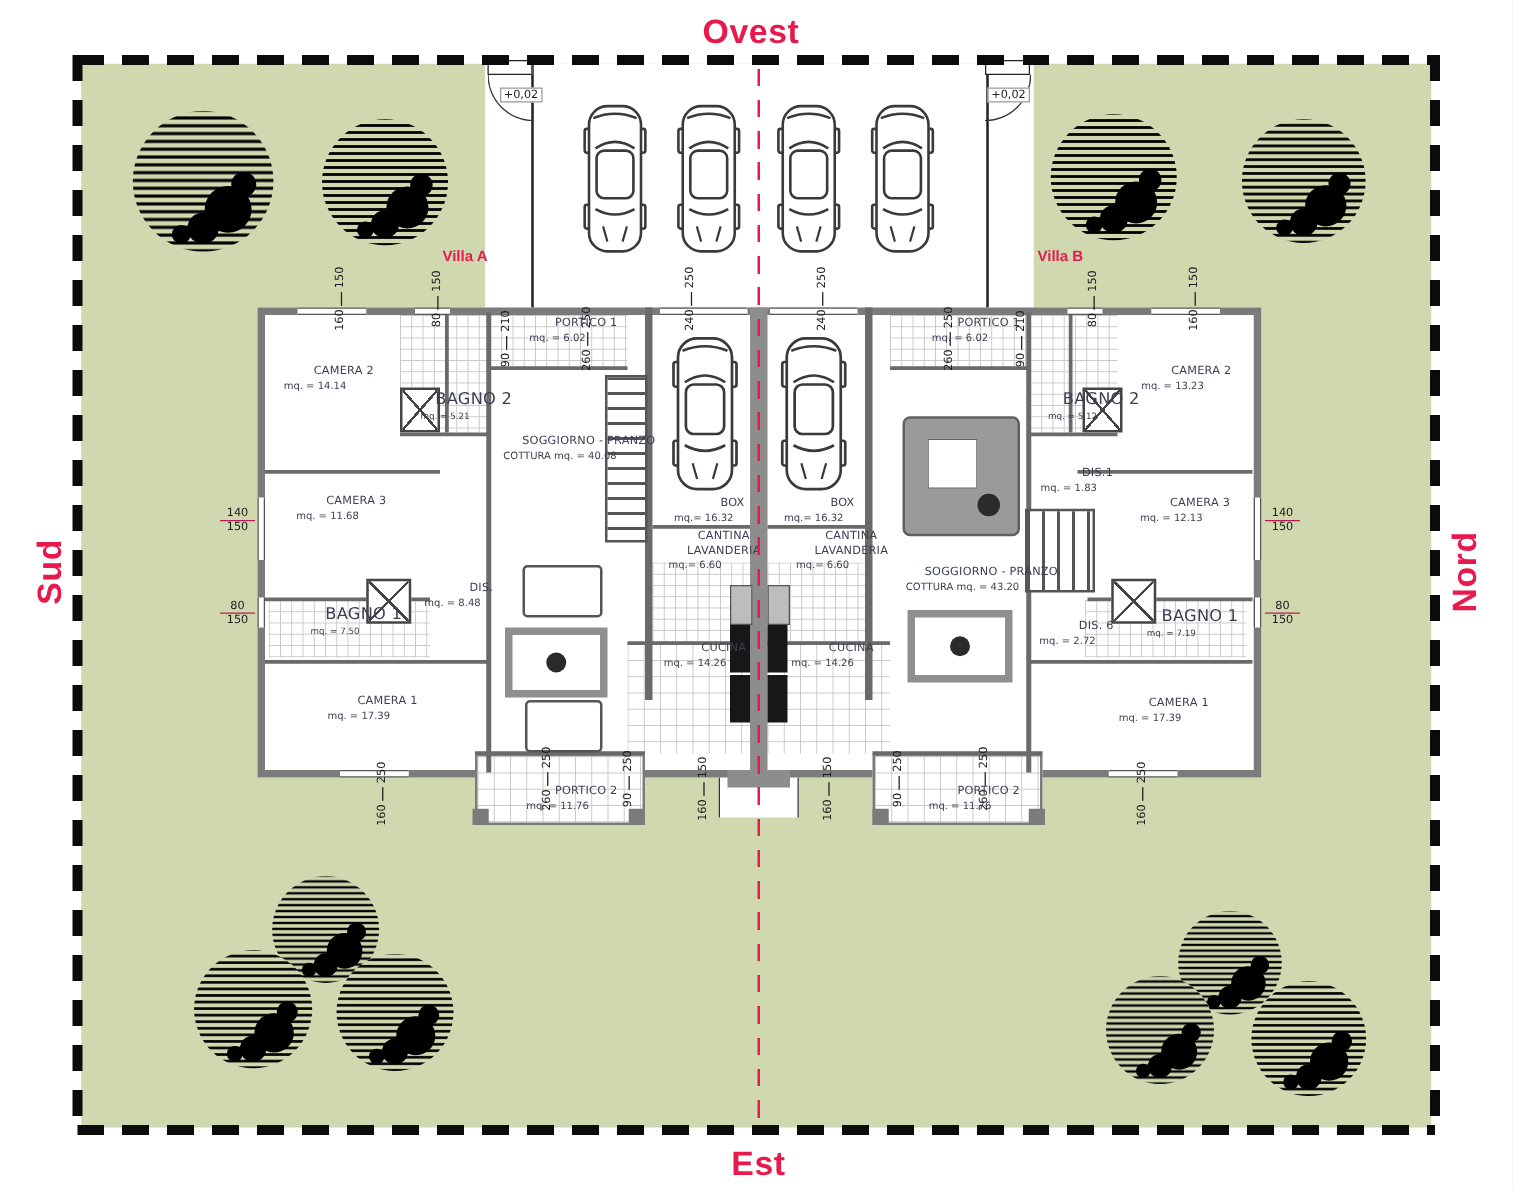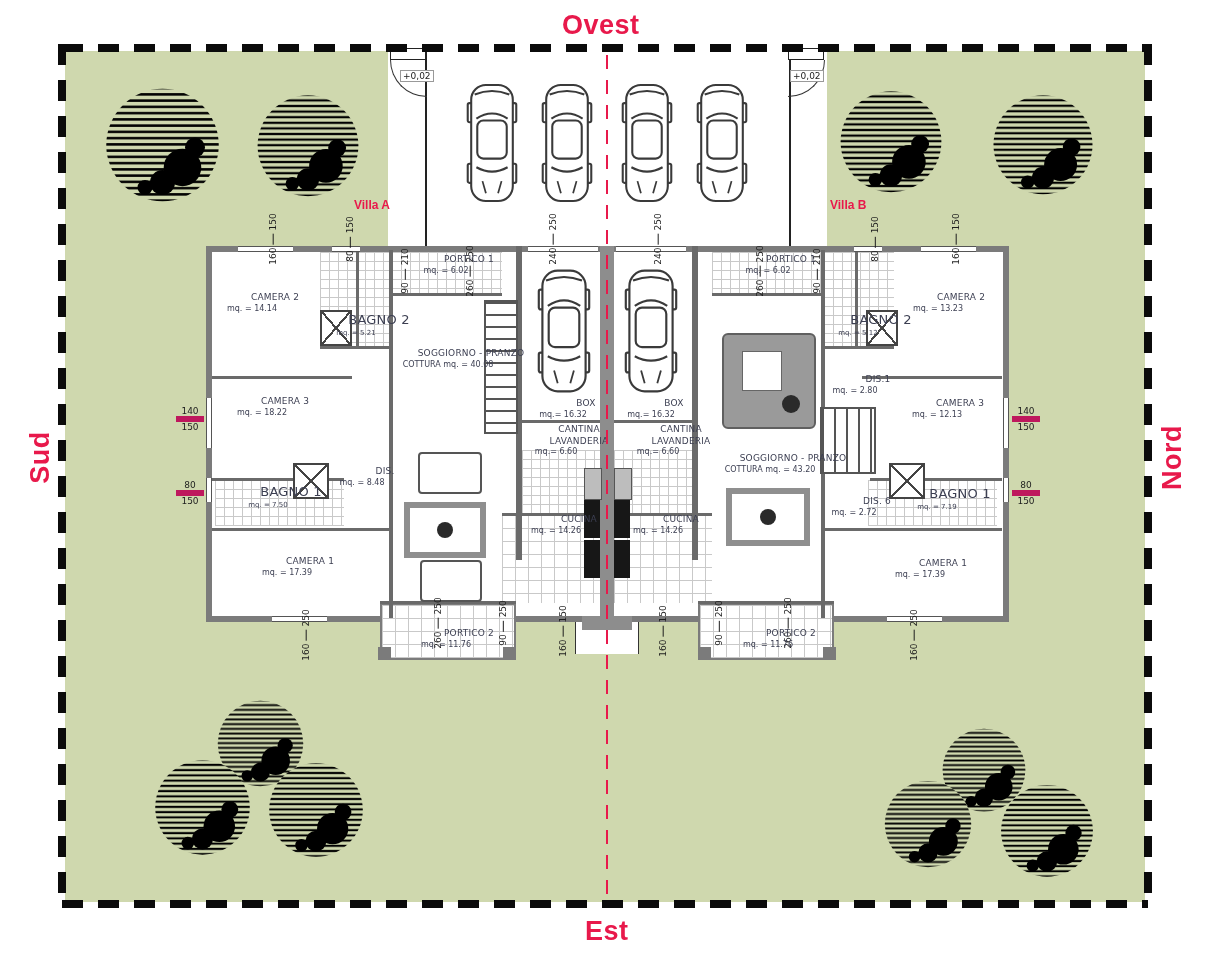--- a/index.html
+++ b/index.html
@@ -39,21 +39,21 @@
   .lbl{position:absolute;text-align:center;color:#3c3f52;line-height:1.3;transform:translateX(-50%);white-space:nowrap;}
   .lbl .nm{display:block;font-size:9px;letter-spacing:.2px;margin-left:46px;}
   .lbl .ar{display:block;font-size:8px;}
   .lbl.tiny .nm{font-size:13px;}
   .lbl.tiny .ar{font-size:7px;}
   
   .vdim{position:absolute;display:flex;align-items:center;gap:3px;font-size:9px;color:#1d1d1d;transform:rotate(-90deg);white-space:nowrap;}
   .vdim i{display:block;width:11px;height:1px;background:#1d1d1d;}
   .hdim{position:absolute;width:28px;text-align:center;font-size:9px;color:#1d1d1d;line-height:1.15;}
   .hdim span{display:block;}
-  .hdim span:first-child{border-bottom:6px solid #be185d;}
+  .hdim span:first-child{border-bottom:1px solid #be185d;}
   
   .red{position:absolute;color:#e8194b;font-family:"Liberation Sans",sans-serif;font-weight:bold;}
   .compass{font-size:27px;letter-spacing:.5px;}
   .villaLbl{font-size:12px;}
   .title{font-size:23px;letter-spacing:.5px;}
   .rot{transform:rotate(-90deg);}
   
   .gateLeaf{position:absolute;width:36px;height:12px;background:#fff;border:1.5px solid #222;box-sizing:border-box;}
   .arcL{position:absolute;width:36px;height:36px;border-left:1.5px solid #333;border-bottom:1.5px solid #333;border-bottom-left-radius:100%;}
   .arcR{position:absolute;width:36px;height:36px;border-right:1.5px solid #333;border-bottom:1.5px solid #333;border-bottom-right-radius:100%;}
@@ -320,21 +320,21 @@
   <div class="lbl" style="left:446px;top:254px;">
       <span class="nm">PORTICO 1</span>
       <span class="ar">mq. = 6.02</span>
     </div>
   <div class="lbl" style="left:448px;top:348px;">
       <span class="nm">SOGGIORNO - PRANZO</span>
       <span class="ar">COTTURA mq. = 40.08</span>
     </div>
   <div class="lbl" style="left:262px;top:396px;">
       <span class="nm">CAMERA 3</span>
-      <span class="ar">mq. = 18.22</span>
+      <span class="ar">mq. = 11.68</span>
     </div>
   <div class="lbl tiny" style="left:268px;top:484px;">
       <span class="nm">BAGNO 1</span>
       <span class="ar">mq. = 7.50</span>
     </div>
   <div class="lbl" style="left:362px;top:466px;">
       <span class="nm">DIS.</span>
       <span class="ar">mq. = 8.48</span>
     </div>
   <div class="lbl" style="left:287px;top:556px;">
@@ -370,21 +370,21 @@
   <div class="lbl" style="left:768px;top:254px;">
       <span class="nm">PORTICO 1</span>
       <span class="ar">mq. = 6.02</span>
     </div>
   <div class="lbl" style="left:770px;top:453px;">
       <span class="nm">SOGGIORNO - PRANZO</span>
       <span class="ar">COTTURA mq. = 43.20</span>
     </div>
   <div class="lbl" style="left:855px;top:374px;">
       <span class="nm">DIS.1</span>
-      <span class="ar">mq. = 2.80</span>
+      <span class="ar">mq. = 1.83</span>
     </div>
   <div class="lbl" style="left:937px;top:398px;">
       <span class="nm">CAMERA 3</span>
       <span class="ar">mq. = 12.13</span>
     </div>
   <div class="lbl tiny" style="left:937px;top:486px;">
       <span class="nm">BAGNO 1</span>
       <span class="ar">mq. = 7.19</span>
     </div>
   <div class="lbl" style="left:854px;top:496px;">

